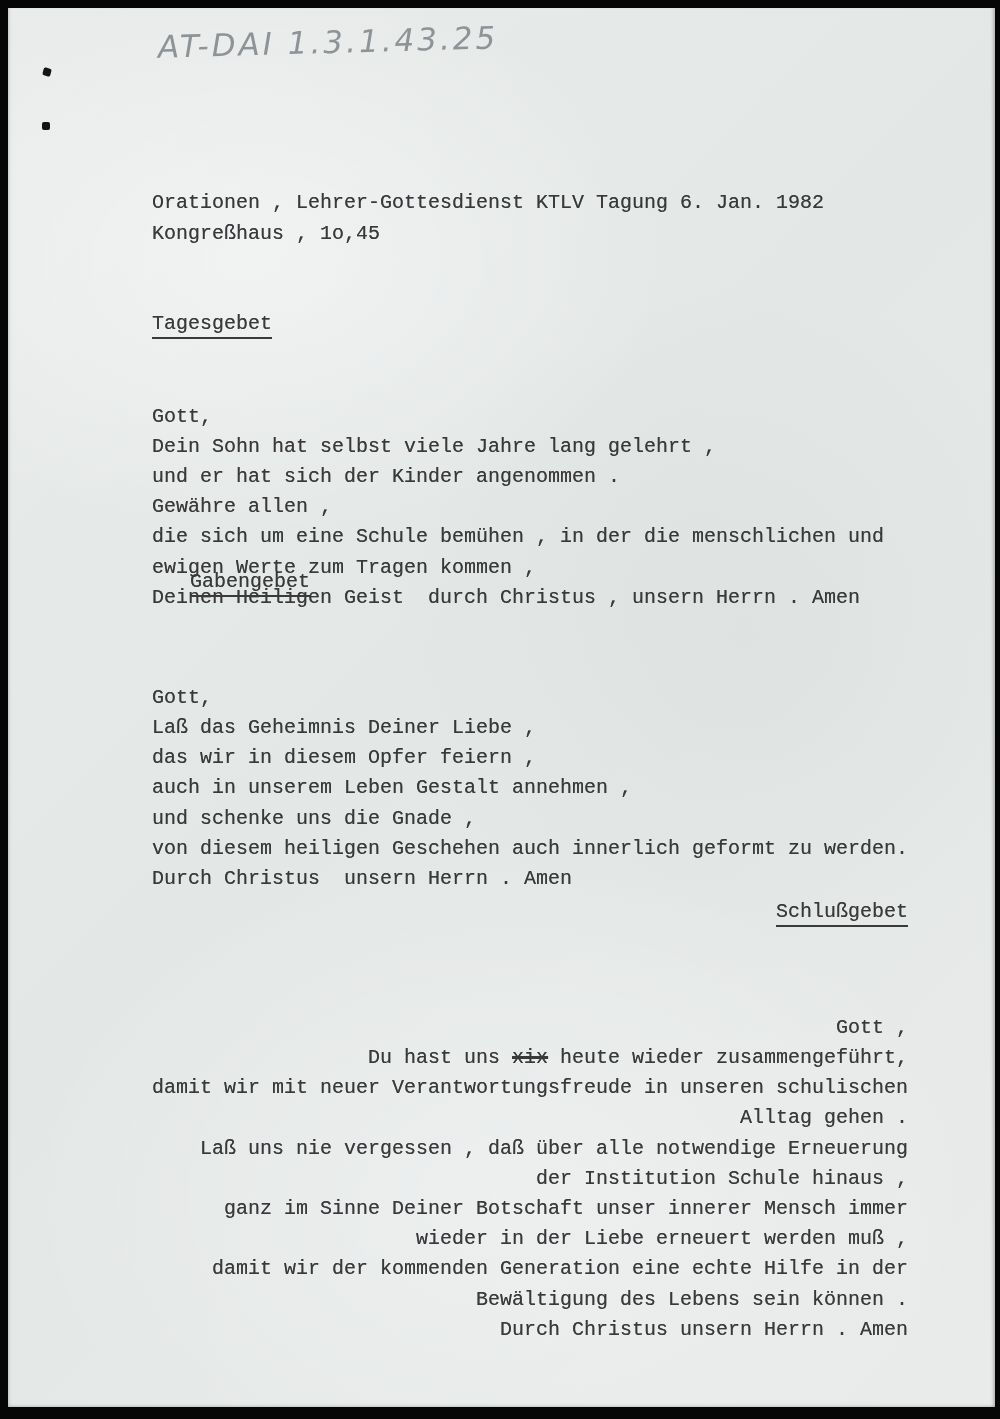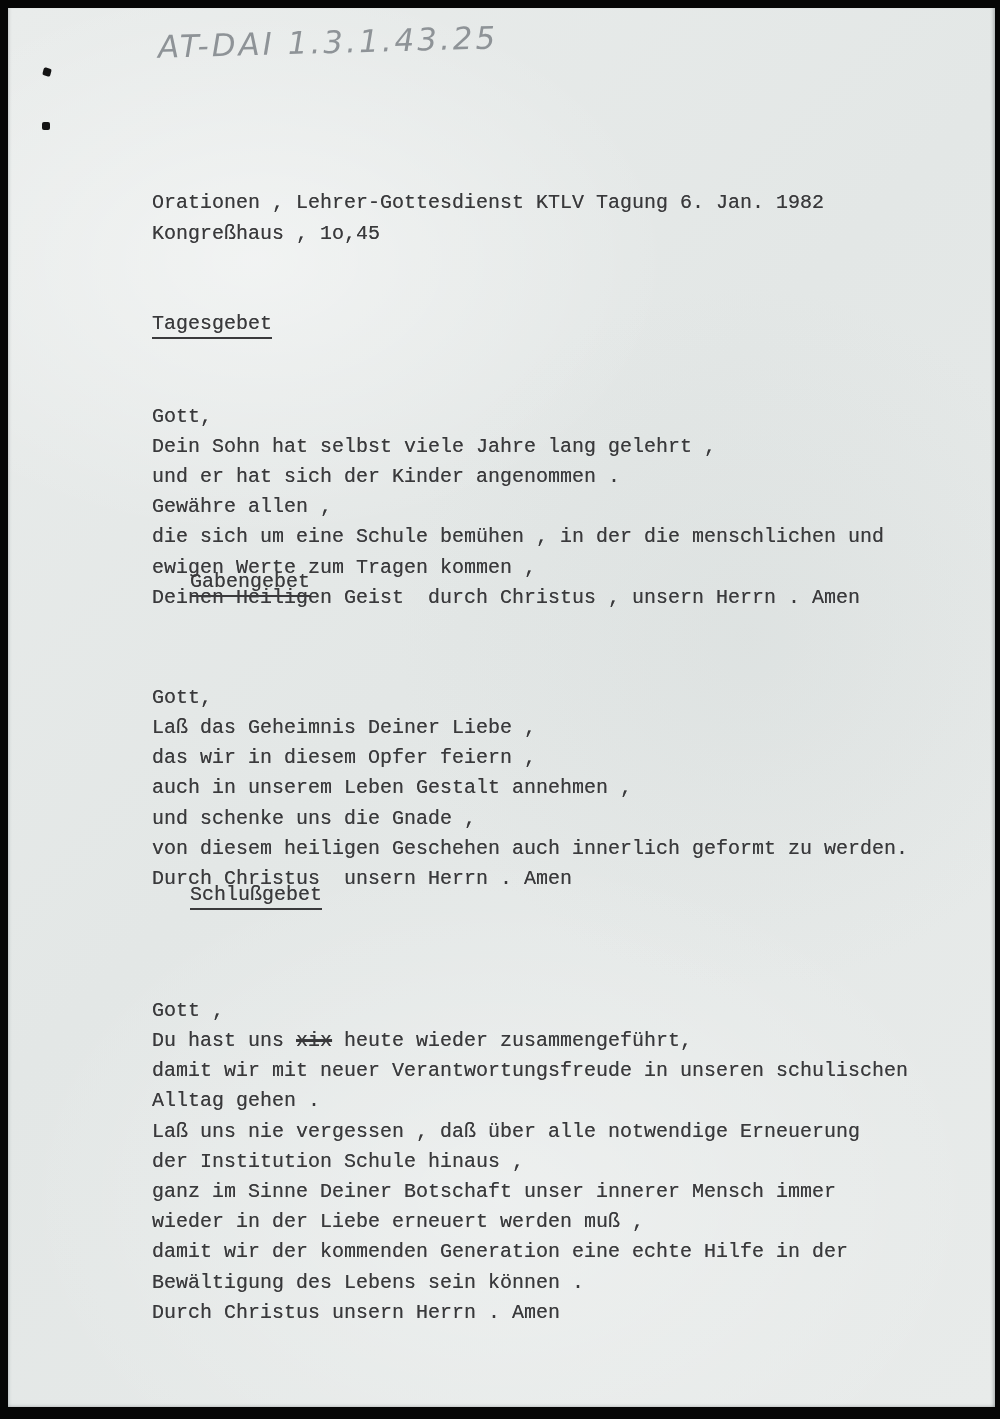--- a/index.html
+++ b/index.html
@@ -47,21 +47,21 @@
     position:absolute;
     left:152px;
     color:#39393b;
     font-size:20px;
     line-height:30.2px;
     white-space:pre;
     text-shadow:0 0 0.6px rgba(55,55,58,0.7);
   }
   .sec1{top:128px;}
   .sec2{top:507px;}
-  .sec3{top:820px;}
+  .sec3{top:837px;text-align:right;}
   .sec-title-row{display:block;}
   .sec-title{
     display:inline-block;
     border-bottom:2px solid #3a3a3c;
     line-height:26px;
     margin-bottom:2px;
   }
   .sec2 .sec-title-row,.sec3 .sec-title-row{margin-bottom:23px;margin-left:38px;}
   .line{display:block;}
   .struck{

